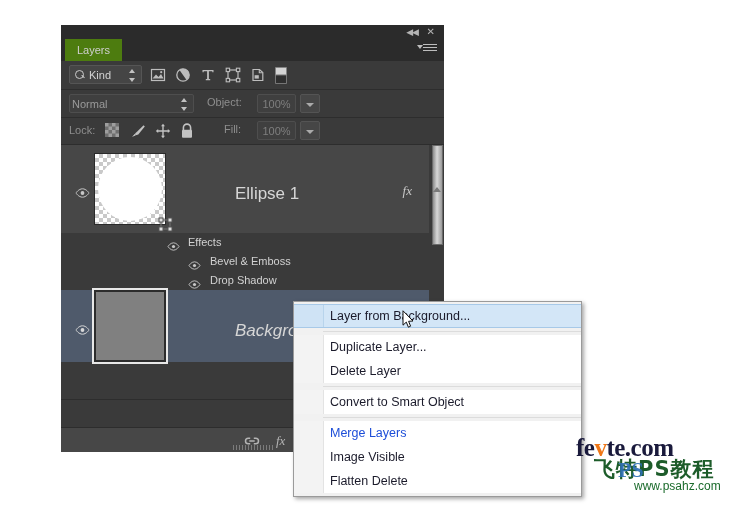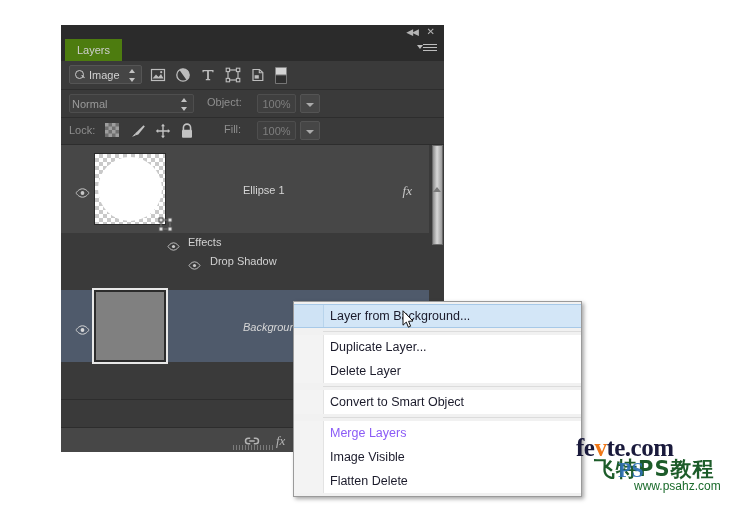--- a/index.html
+++ b/index.html
@@ -287,23 +287,23 @@
     height: 17px;
   }
   .thumb-bg {
     top: 0;
     background: #808080;
     border: 2px solid #2c2c2c;
     outline: 2px solid #e8e8e8;
   }
   .layer-name {
     position: absolute;
-    left: 182px;
+    left: 174px;
     color: #d6d6d6;
-    font-size: 11px;
+    font-size: 17px;
   }
   .layer-name.italic { font-style: italic; }
   .fx-mark {
     position: absolute;
     right: 32px;
     color: #c8c8c8;
     font-size: 13px;
     font-family: "Liberation Serif", serif;
     font-style: italic;
   }
@@ -422,21 +422,21 @@
     background: #d3e6f7;
     border-top: 1px solid #a7c9e8;
     border-bottom: 1px solid #a7c9e8;
     height: 22px;
     line-height: 22px;
   }
   .ctx-item.highlight:before {
     background: #cfe3f5;
     border-right: 1px solid #b8d4ec;
   }
-  .ctx-item.disabled { color: #8b5cf6; cursor: default; }
+  .ctx-item.disabled { color: #1d4ed8; cursor: default; }
   .ctx-sep {
     height: 1px;
     margin: 3px 0 3px 29px;
     background: #dcdcdc;
   }
 
   
   .cursor {
     position: absolute;
     left: 402px;
@@ -509,21 +509,21 @@
         <span class="caret"></span>
         <i class="i1"></i>
           <i class="i2"></i>
           <i class="i3"></i>
       </div>
     </div>
 
     <div class="filter-row">
       <div class="kind-select">
         <span class="magnify"></span>
-        <span class="kl">Image</span>
+        <span class="kl">Kind</span>
         <span class="stepper">
           <i class="up"></i>
             <i class="dn"></i>
         </span>
       </div>
 
       <div class="ficon" style="left:89px">
         <svg width="16" height="16" viewBox="0 0 16 16">
           <rect x="1.5" y="2.5" width="13" height="11" fill="none" stroke="#bdbdbd" stroke-width="1.2"></rect>
           <path d="M2.5 11.5 L6 7.5 L8.5 10 L11 7 L13.5 11.5 Z" fill="#bdbdbd"></path>
@@ -660,20 +660,29 @@
           </span>
           <span class="txt">Effects</span>
         </div>
         <div class="eff-item eff-child">
           <span class="eye-sm">
             <svg width="13" height="9" viewBox="0 0 13 9">
               <path d="M6.5 0.8 C3.2 0.8 1 4.5 1 4.5 s2.2 3.7 5.5 3.7 S12 4.5 12 4.5 S9.8 0.8 6.5 0.8 Z" fill="none" stroke="#c8c8c8" stroke-width="0.9"></path>
               <circle cx="6.5" cy="4.5" r="1.6" fill="#c8c8c8"></circle>
             </svg>
           </span>
+          <span class="txt">Bevel &amp; Emboss</span>
+        </div>
+        <div class="eff-item eff-child">
+          <span class="eye-sm">
+            <svg width="13" height="9" viewBox="0 0 13 9">
+              <path d="M6.5 0.8 C3.2 0.8 1 4.5 1 4.5 s2.2 3.7 5.5 3.7 S12 4.5 12 4.5 S9.8 0.8 6.5 0.8 Z" fill="none" stroke="#c8c8c8" stroke-width="0.9"></path>
+              <circle cx="6.5" cy="4.5" r="1.6" fill="#c8c8c8"></circle>
+            </svg>
+          </span>
           <span class="txt">Drop Shadow</span>
         </div>
       </div>
 
       <div class="layer-row row-bg">
         <div class="eye" style="top:31px">
           <svg width="15" height="10" viewBox="0 0 15 10">
             <path d="M7.5 0.8 C3.6 0.8 1 5 1 5 s2.6 4.2 6.5 4.2 S14 5 14 5 S11.4 0.8 7.5 0.8 Z" fill="none" stroke="#d8d8d8" stroke-width="1"></path>
             <circle cx="7.5" cy="5" r="1.9" fill="#d8d8d8"></circle>
           </svg>

